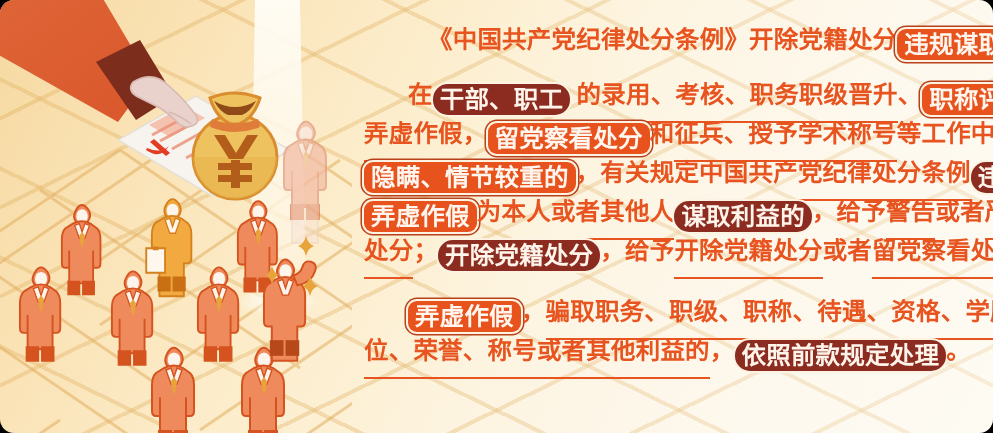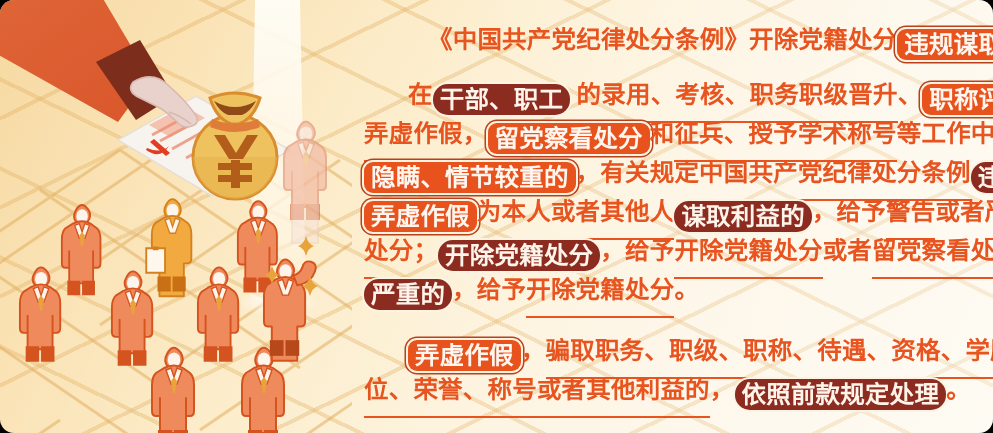--- a/index.html
+++ b/index.html
@@ -267,21 +267,20 @@
     <div id="paras">
         <div class="para p1">
           <div class="line ind"><span class="t">《中国共产党纪律处分条例》开除党籍处分</span><span class="hl-o">违规谋取人事利益</span></div>
         </div>
         <div class="para p2">
           <div class="line ind2"><span class="t">在</span><span class="hl-d">干部、职工</span><span class="t"> 的</span><span class="u">录用、考核、职务职级晋升</span><span class="t">、</span><span class="hl-o">职称评聘</span></div>
           <div class="line"><span class="u">弄虚作假</span><span class="t">，</span><span class="hl-o">留党察看处分</span><span class="t">和</span><span class="u">征兵、授予学术称号</span><span class="t">等工作中，</span></div>
           <div class="line"><span class="hl-o">隐瞒、情节较重的</span><span class="t">，有关规定</span><span class="u">中国共产党纪律处分条例</span><span class="hl-d">违反</span></div>
           <div class="line"><span class="hl-o">弄虚作假</span><span class="u">为本人或者其他人</span><span class="hl-d">谋取利益的</span><span class="t">，给予</span><span class="u">警告</span><span class="t">或者</span><span class="u">严重警告</span></div>
           <div class="line"><span class="u">处分</span><span class="t">；</span><span class="hl-d">开除党籍处分</span><span class="t">，给予</span><span class="u">开除党籍处分</span><span class="t">或者</span><span class="u">留党察看处分</span></div>
-          <div class="line"><span class="hl-d">严重的</span><span class="t">，给予</span><span class="u">开除党籍处分</span><span class="t">。</span></div>
         </div>
         <div class="para p3">
           <div class="line ind2"><span class="hl-o">弄虚作假</span><span class="t">，</span><span class="u">骗取职务、职级、职称、待遇、资格、学历、学</span></div>
           <div class="line"><span class="u">位、荣誉、称号或者其他利益的</span><span class="t">，</span><span class="hl-d">依照前款规定处理</span><span class="t">。</span></div>
         </div>
       </div>
   </div>
 
 </div>
 

